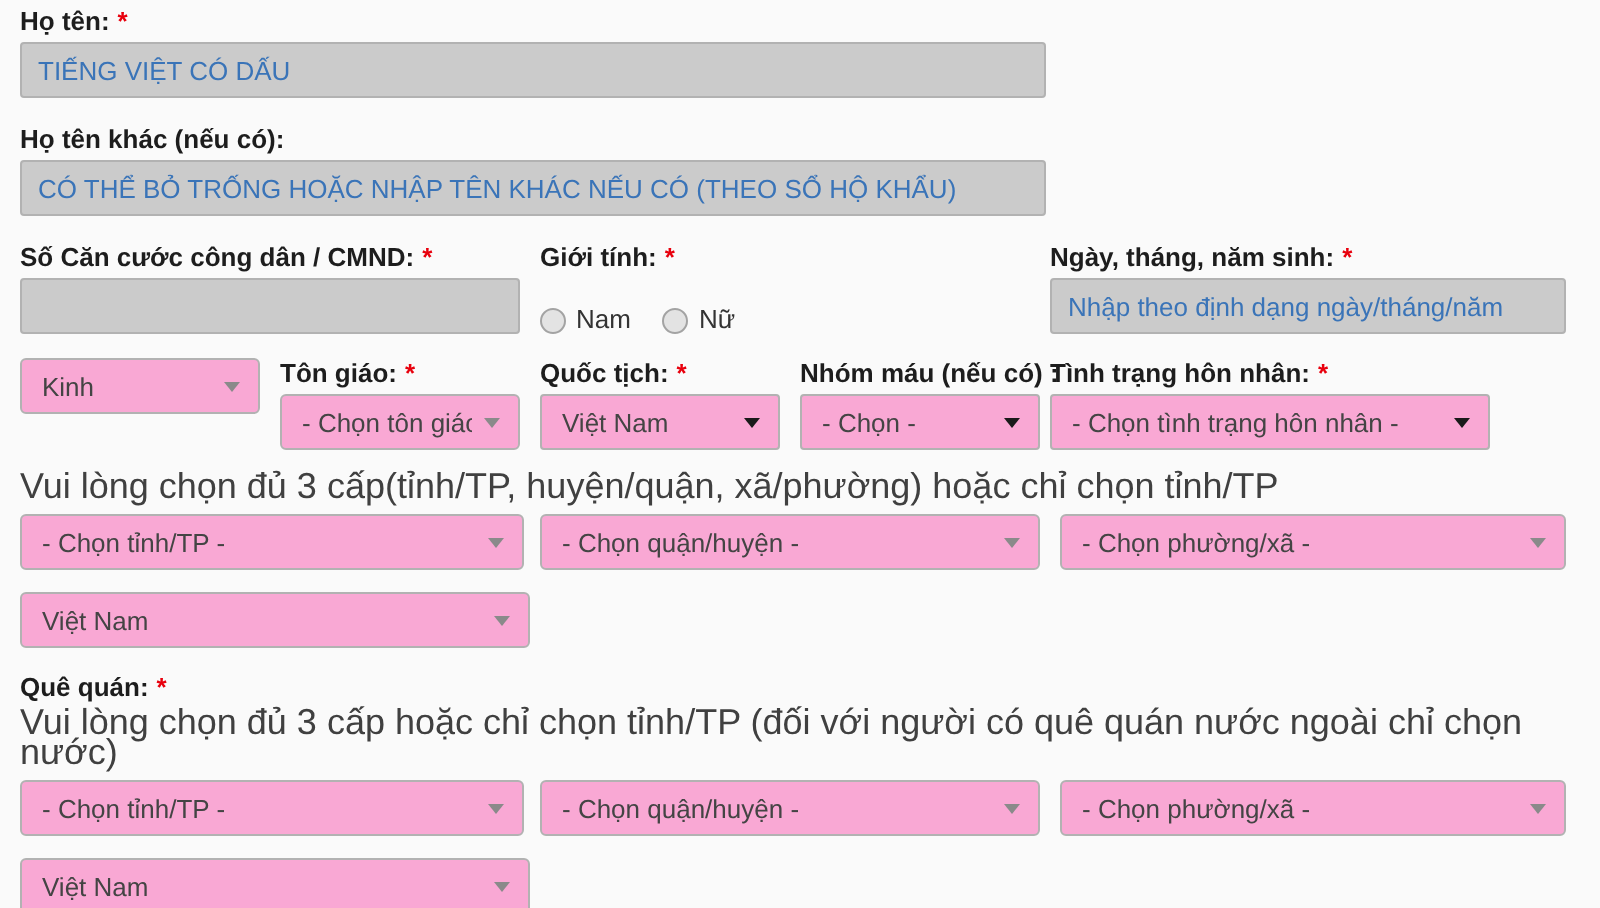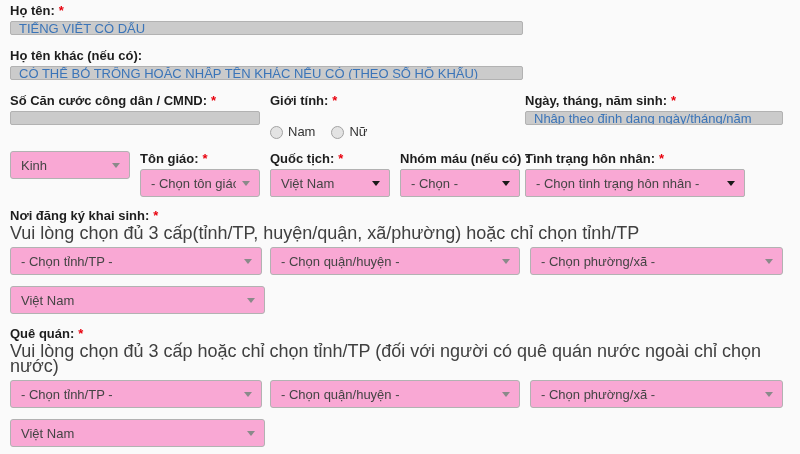--- a/index.html
+++ b/index.html
@@ -10,21 +10,21 @@
     overflow: hidden;
   }
   .page { padding: 3px 7px 0 10px; width: 800px; }
   .lbl {
     font-size: 13px; font-weight: bold; color: #1d1d1d;
     line-height: 16px; margin-bottom: 2px; white-space: nowrap;
   }
   .req { color: #e8000d; margin-left: 4px; font-weight: bold; }
   .hint { font-size: 18px; color: #404040; line-height: 15px; margin-bottom: 6px; }
   .txt {
-    display: block; height: 14px; background: #cbcbcb; border: 1px solid #b2b2b2;
+    display: block; height: 28px; background: #cbcbcb; border: 1px solid #b2b2b2;
     color: #3a74b8; font-size: 13px; padding: 0 8px; font-family: inherit;
     border-radius: 2px; outline: none;
   }
   .txt::placeholder { color: #3a74b8; opacity: 1; }
   .wide { width: 513px; }
   .group { margin-bottom: 13px; }
   .row { display: flex; align-items: flex-start; }
   .sel {
     height: 28px; background: #f9a8d4; border: 1px solid #b2b2b2; border-radius: 3px;
     display: flex; align-items: center; justify-content: space-between;
@@ -110,21 +110,20 @@
     </div>
     <div style="width:258px">
       <div class="lbl"><span>Tình trạng hôn nhân:</span><span class="req">*</span></div>
       <div class="sel" style="width:220px; border-radius:2px">
         <span class="sel-text">- Chọn tình trạng hôn nhân -</span>
         <span class="caret black"></span>
       </div>
     </div>
   </div>
 
-  <div class="lbl"><span>Nơi đăng ký khai sinh:</span><span class="req">*</span></div>
   <div class="hint">Vui lòng chọn đủ 3 cấp(tỉnh/TP, huyện/quận, xã/phường) hoặc chỉ chọn tỉnh/TP</div>
   <div class="row" style="margin-bottom:11px">
     <div class="sel" style="width:252px; margin-right:8px">
       <span class="sel-text">- Chọn tỉnh/TP -</span>
       <span class="caret gray"></span>
     </div>
     <div class="sel" style="width:250px; margin-right:10px">
       <span class="sel-text">- Chọn quận/huyện -</span>
       <span class="caret gray"></span>
     </div>

